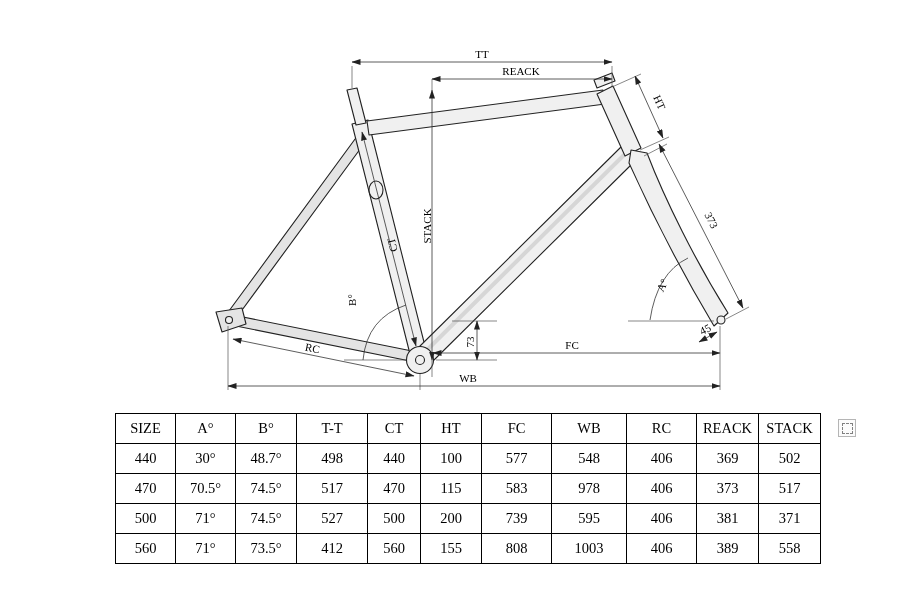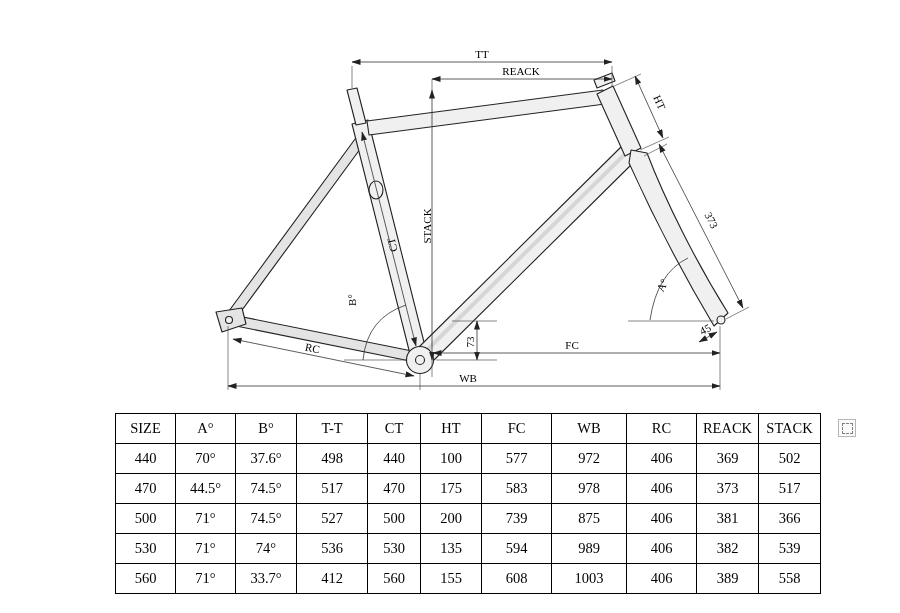--- a/index.html
+++ b/index.html
@@ -173,78 +173,65 @@
           <th>FC</th>
           <th>WB</th>
           <th>RC</th>
           <th>REACK</th>
           <th>STACK</th>
         </tr>
     </thead>
     <tbody>
         <tr>
           <td>440</td>
-          <td>70°</td>
-          <td>37.6°</td>
+          <td>30°</td>
+          <td>48.7°</td>
           <td>498</td>
           <td>440</td>
           <td>100</td>
           <td>577</td>
-          <td>972</td>
+          <td>548</td>
           <td>406</td>
           <td>369</td>
           <td>502</td>
         </tr>
         <tr>
           <td>470</td>
-          <td>44.5°</td>
+          <td>70.5°</td>
           <td>74.5°</td>
           <td>517</td>
           <td>470</td>
-          <td>175</td>
+          <td>115</td>
           <td>583</td>
           <td>978</td>
           <td>406</td>
           <td>373</td>
           <td>517</td>
         </tr>
         <tr>
           <td>500</td>
           <td>71°</td>
           <td>74.5°</td>
           <td>527</td>
           <td>500</td>
           <td>200</td>
           <td>739</td>
-          <td>875</td>
+          <td>595</td>
           <td>406</td>
           <td>381</td>
-          <td>366</td>
-        </tr>
-        <tr>
-          <td>530</td>
-          <td>71°</td>
-          <td>74°</td>
-          <td>536</td>
-          <td>530</td>
-          <td>135</td>
-          <td>594</td>
-          <td>989</td>
-          <td>406</td>
-          <td>382</td>
-          <td>539</td>
+          <td>371</td>
         </tr>
         <tr>
           <td>560</td>
           <td>71°</td>
-          <td>33.7°</td>
+          <td>73.5°</td>
           <td>412</td>
           <td>560</td>
           <td>155</td>
-          <td>608</td>
+          <td>808</td>
           <td>1003</td>
           <td>406</td>
           <td>389</td>
           <td>558</td>
         </tr>
       </tbody>
   </table>
 
   <span class="corner-icon">
     <span class="inner"></span>

